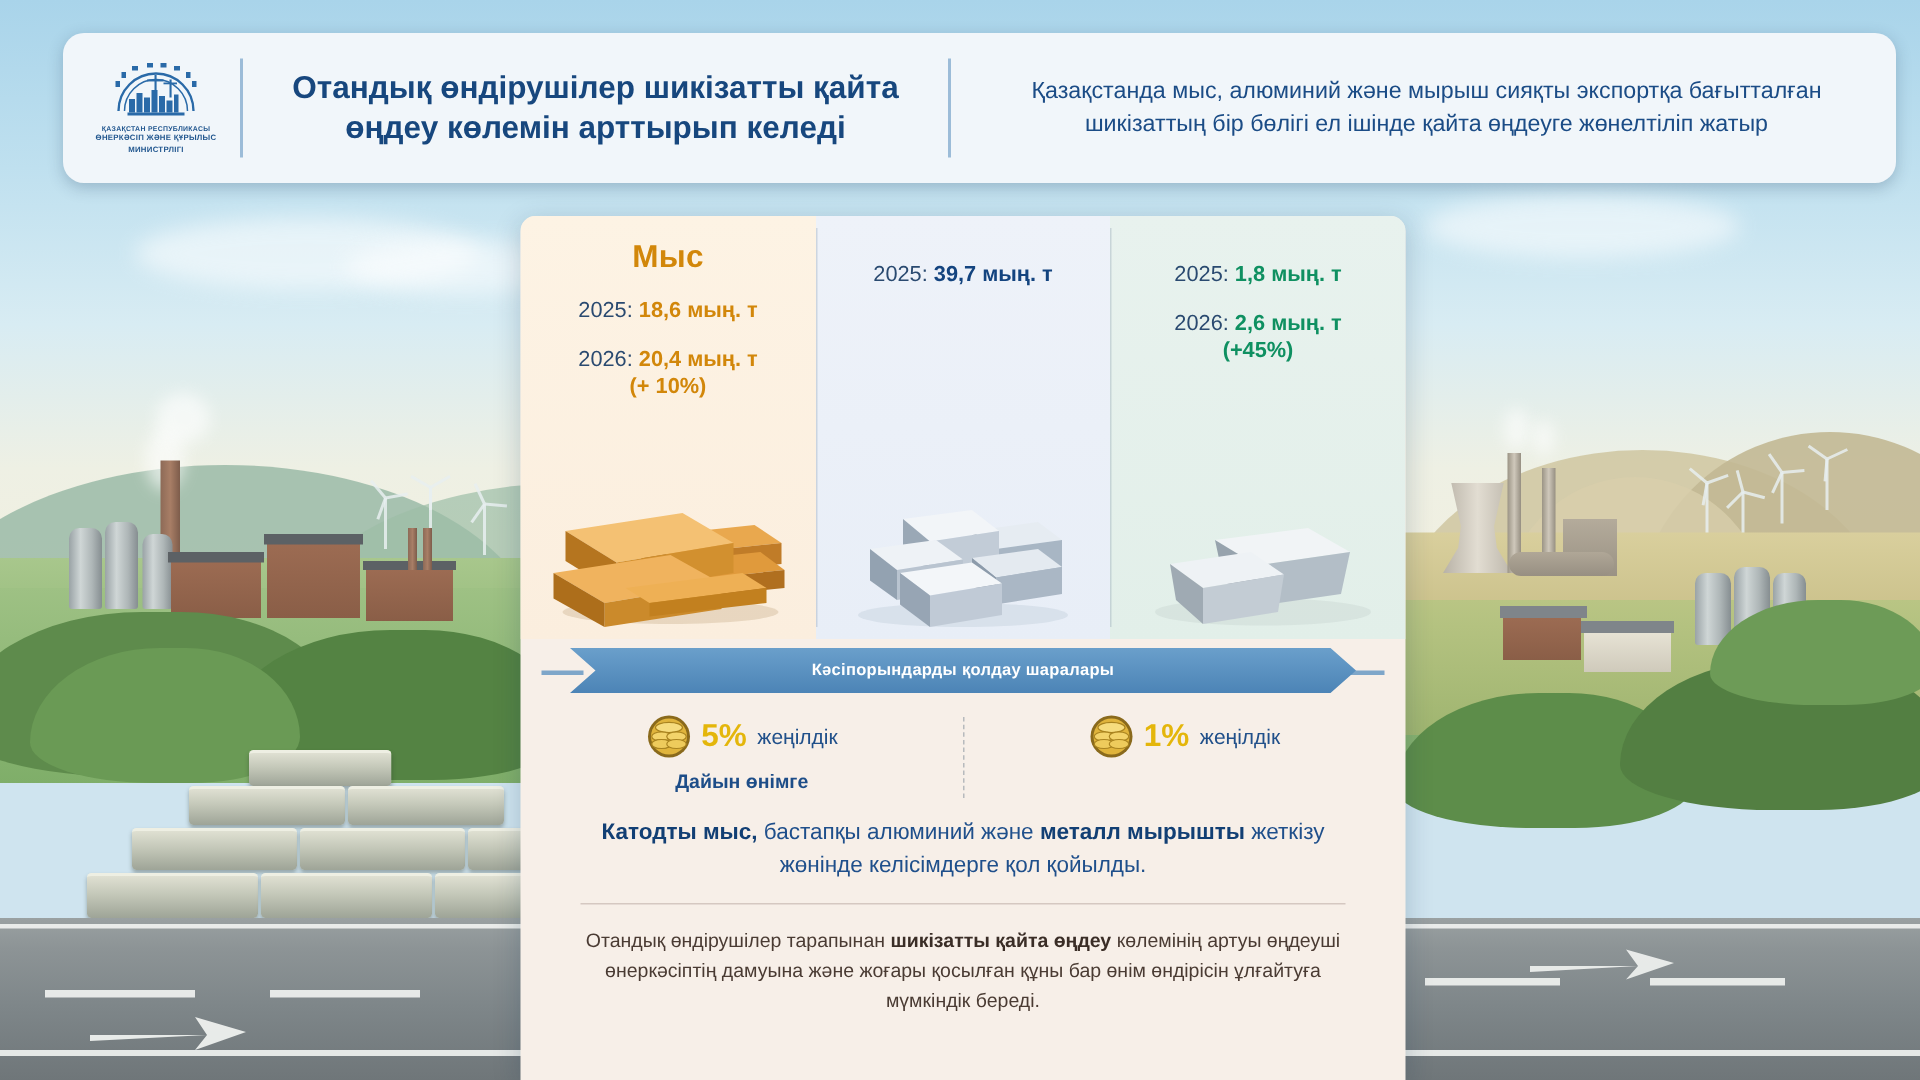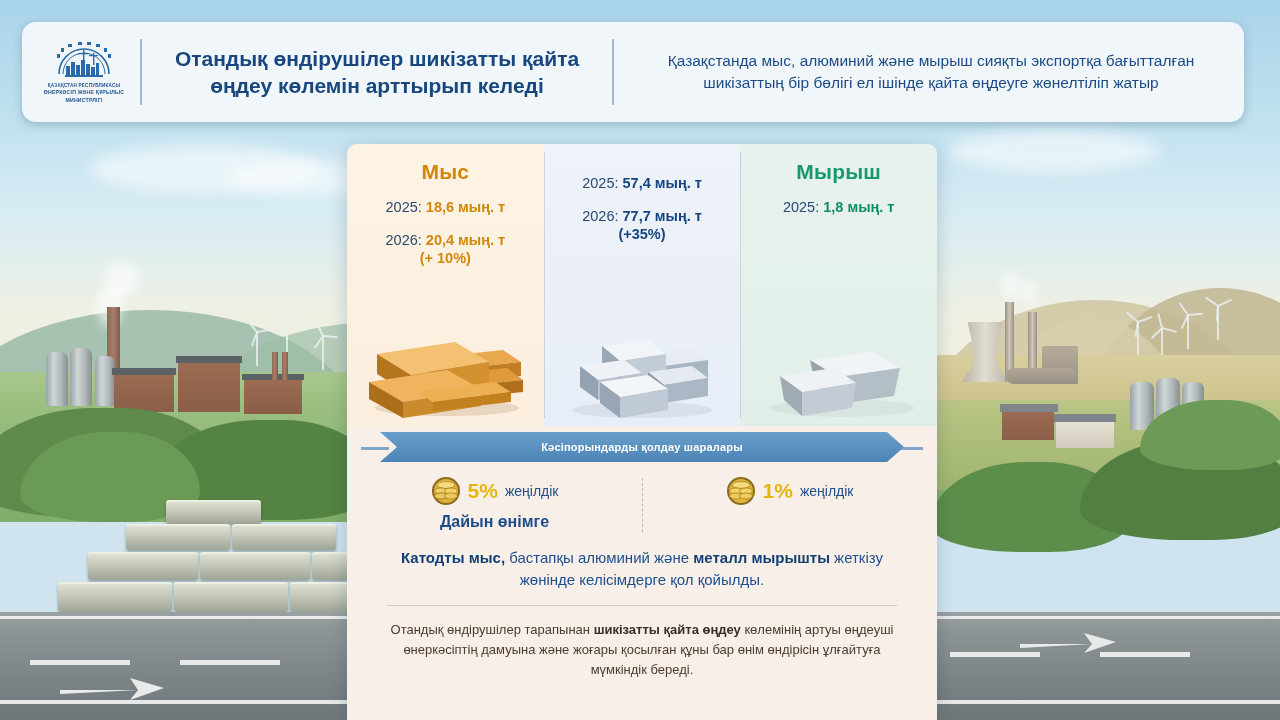--- a/index.html
+++ b/index.html
@@ -49,21 +49,21 @@
   .turbine .mast { position:absolute; left:50%; top:10px; width:2px; height:34px; background:#e8eef0; transform:translateX(-50%); opacity:.85;}
   .turbine .blade { position:absolute; left:50%; top:10px; width:2px; height:15px; background:#e8eef0; transform-origin: 50% 0; opacity:.85;}
   .cool-tower {
     position:absolute;
     background: linear-gradient(90deg,#b8b2a6,#e2ddd2,#bdb7ab);
     clip-path: polygon(12% 0, 88% 0, 74% 48%, 78% 72%, 100% 100%, 0 100%, 22% 72%, 26% 48%);
   }
 
   
   .header {
-    position: absolute; left: 22px; top: 22px; width: 1222px; height: 100px;
+    position: absolute; left: 42px; top: 22px; width: 1222px; height: 100px;
     background: #f1f6fa; border-radius: 14px;
     box-shadow: 0 3px 10px rgba(30,60,90,.25);
     display: flex; align-items: center;
   }
   .logo-wrap {
     width: 118px; flex: 0 0 118px; display:flex; flex-direction:column;
     align-items:center; justify-content:center; padding-left: 6px;
   }
   .logo-mark { width: 62px; height: 40px; }
   .logo-text {
@@ -134,21 +134,21 @@
   .disc-row { display:flex; margin-top: 12px; position: relative; }
   .disc { flex:1 1 0; text-align:center; }
   .disc-row .disc + .disc::before {
     content:''; position:absolute; left:50%; top:2px; height: 54px; width:1px;
     border-left: 1px dashed rgba(140,150,160,.6);
   }
   .disc-top { display:flex; align-items:center; justify-content:center; gap:7px; }
   .coin { width: 30px; height: 30px; flex:0 0 30px; }
   .disc-pct { font-size: 21px; font-weight: 700; color: #e4b60b; }
   .disc-lbl { font-size: 14px; color: #21508a; font-weight: 500; }
-  .disc-sub { margin-top: 7px; font-size: 16px; font-weight: 700; color: #1d4d88; }
+  .disc-sub { margin-top: 7px; font-size: 13px; font-weight: 700; color: #1d4d88; }
 
   
   .agreement {
     margin: 16px 38px 0; text-align:center; font-size: 15px; line-height: 1.45;
     color: #1f4f8b;
   }
   .agreement b { font-weight: 700; color:#123f74; }
 
   .hr { margin: 14px 40px 0; height:1px; background: rgba(150,130,120,.35); }
 
@@ -371,26 +371,21 @@
 
             <polygon points="62,82 140,72 156,82 78,92" fill="#eeb055"></polygon>
             <polygon points="78,92 156,82 156,92 78,101" fill="#c2801f"></polygon>
           </svg>
         </div>
       </div>
 
       <div class="card alum">
         <div class="row">
           <span class="yr">2025:</span>
-          <span class="val">57,4 мың. т</span>
-        </div>
-        <div class="row">
-          <span class="yr">2026:</span>
-          <span class="val">77,7 мың. т</span>
-          <span class="pct">(+35%)</span>
+          <span class="val">39,7 мың. т</span>
         </div>
         <div class="ingot-box">
           <svg viewBox="0 0 180 112" width="180" height="112" style="display:block;margin:0 auto;">
             <ellipse cx="90" cy="100" rx="70" ry="8" fill="#c7d3e0" opacity=".5"></ellipse>
 
             <polygon points="96,44 140,38 156,50 112,56" fill="#e6ecf2"></polygon>
             <polygon points="112,56 156,50 156,70 112,76" fill="#a8b6c4"></polygon>
             <polygon points="96,44 112,56 112,76 96,64" fill="#8e9dad"></polygon>
 
             <polygon points="50,36 96,30 114,44 68,51" fill="#f2f5f8"></polygon>
@@ -405,24 +400,28 @@
             <polygon points="96,62 112,75 112,93 96,81" fill="#8c9bab"></polygon>
 
             <polygon points="48,72 96,65 116,79 68,87" fill="#f3f6f9"></polygon>
             <polygon points="68,87 116,79 116,100 68,108" fill="#c0cad6"></polygon>
             <polygon points="48,72 68,87 68,108 48,93" fill="#97a5b4"></polygon>
           </svg>
         </div>
       </div>
 
       <div class="card zinc">
-        <div class="card-title">Мырыш</div>
         <div class="row">
           <span class="yr">2025:</span>
           <span class="val">1,8 мың. т</span>
+        </div>
+        <div class="row">
+          <span class="yr">2026:</span>
+          <span class="val">2,6 мың. т</span>
+          <span class="pct">(+45%)</span>
         </div>
         <div class="ingot-box">
           <svg viewBox="0 0 190 112" width="190" height="112" style="display:block;margin:0 auto;">
             <ellipse cx="98" cy="98" rx="72" ry="9" fill="#c9d6d2" opacity=".45"></ellipse>
 
             <polygon points="66,50 128,42 156,58 94,67" fill="#f1f4f6"></polygon>
             <polygon points="94,67 156,58 150,86 94,94" fill="#b3bec7"></polygon>
             <polygon points="66,50 94,67 94,94 72,78" fill="#97a3ad"></polygon>
 
             <polygon points="36,66 90,58 112,73 58,82" fill="#eef2f5"></polygon>

